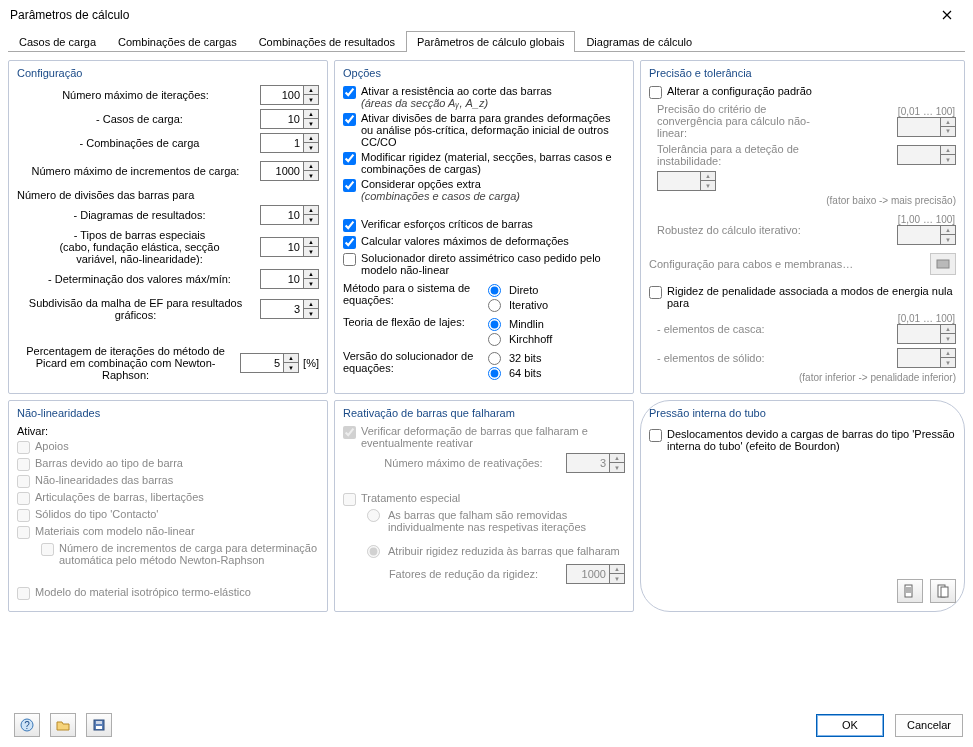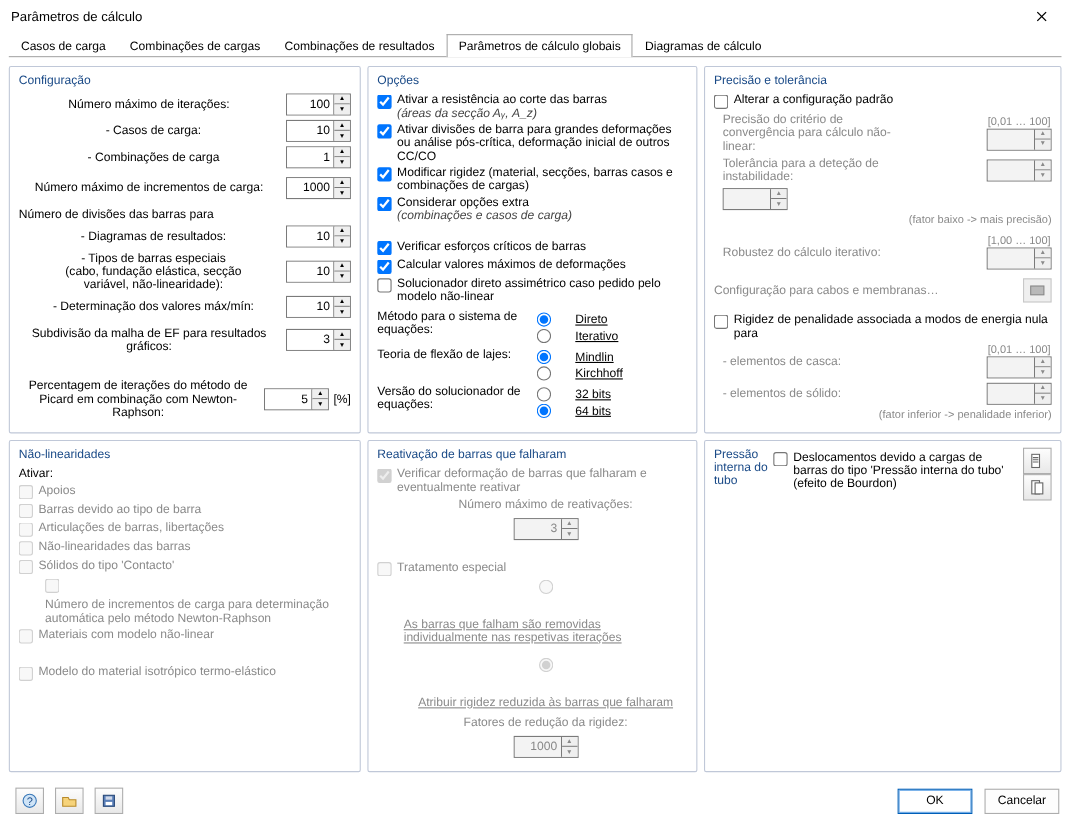--- a/index.html
+++ b/index.html
@@ -13,32 +13,32 @@
 .tab.active{border-color:#a8a8a8;background:#fff;}
 .tab:not(.active){color:#000;}
 .tabline{border-bottom:1px solid #a8a8a8;margin:0 8px;}
 .content{flex:1;display:flex;flex-direction:column;padding:8px;gap:6px;}
 .row3{display:flex;gap:6px;}
 .group{border:1px solid #c0c8d8;border-radius:2px;padding:6px 8px 8px;flex:1;}
 .group-title{color:#1a4a87;font-weight:normal;margin-bottom:6px;}
 .form-line{display:flex;align-items:center;justify-content:space-between;margin:4px 0;gap:6px;}
 .form-line .lbl{flex:1;text-align:center;}
 .indent{padding-left:8px;}
-.indent2{padding-left:24px;flex-direction:column;}
+.indent2{padding-left:24px;}
 .spinner{display:inline-flex;align-items:center;border:1px solid #7a7a7a;height:20px;background:#fff;}
 .spinner input{width:42px;text-align:right;border:none;padding:0 3px;font-size:11px;height:18px;outline:none;}
 .spinner .btns{display:flex;flex-direction:column;width:15px;border-left:1px solid #7a7a7a;}
 .spinner .btns span{height:9px;display:flex;align-items:center;justify-content:center;font-size:6px;line-height:1;cursor:pointer;background:#efefef;}
 .spinner .btns span:first-child{border-bottom:1px solid #7a7a7a;}
 .spinner.dis{background:#f3f3f3;}
 .spinner.dis input{background:#f3f3f3;color:#888;}
 label.chk{display:flex;align-items:flex-start;gap:5px;margin:3px 0;cursor:pointer;}
 label.chk input{margin-top:1px;}
 label.chk.dis{color:#8a8a8a;cursor:default;}
-label.rad{display:flex;align-items:center;gap:22px;margin:2px 0;cursor:pointer;text-decoration:underline;}
+label.rad{display:flex;align-items:flex-start;gap:8px;margin:2px 0;cursor:pointer;}
 .sub{color:#444;font-style:italic;}
 .pct{margin-left:4px;}
 .opt-grid{display:grid;grid-template-columns:135px 1fr;gap:2px 10px;margin-top:6px;}
 .prec-row{display:flex;align-items:center;justify-content:space-between;margin:4px 0;color:#8a8a8a;}
 .prec-row .r{display:flex;flex-direction:column;align-items:center;}
 .hint{color:#8a8a8a;font-size:10px;}
 .toolbtn{width:26px;height:24px;border:1px solid #adadad;background:linear-gradient(#fdfdfd,#e8e8e8);display:inline-flex;align-items:center;justify-content:center;cursor:pointer;margin-left:4px;}
 .bottombar{display:flex;align-items:center;justify-content:space-between;padding:6px 10px 10px;}
 .okbtn{width:68px;height:23px;border:1px solid #0067c0;background:#fff;color:#000;cursor:pointer;font-size:11px;}
 .okbtn.primary{border:1px solid #005fb8;box-shadow:0 0 0 1px #7eb4ea inset;}
@@ -344,37 +344,37 @@
     <label class="chk dis">
           <input type="checkbox" disabled="" style="">
           <span>Apoios</span>
         </label>
     <label class="chk dis">
           <input type="checkbox" disabled="" style="">
           <span>Barras devido ao tipo de barra</span>
         </label>
     <label class="chk dis">
           <input type="checkbox" disabled="" style="">
+          <span>Não-linearidades das barras</span>
+        </label>
+    <label class="chk dis">
+          <input type="checkbox" disabled="" style="">
           <span>Articulações de barras, libertações</span>
         </label>
     <label class="chk dis">
           <input type="checkbox" disabled="" style="">
-          <span>Não-linearidades das barras</span>
-        </label>
-    <label class="chk dis">
-          <input type="checkbox" disabled="" style="">
           <span>Sólidos do tipo 'Contacto'</span>
         </label>
+    <label class="chk dis">
+          <input type="checkbox" disabled="" style="">
+          <span>Materiais com modelo não-linear</span>
+        </label>
     <label class="chk dis indent2">
           <input type="checkbox" disabled="" style="">
           <span>Número de incrementos de carga para determinação automática pelo método Newton-Raphson</span>
-        </label>
-    <label class="chk dis">
-          <input type="checkbox" disabled="" style="">
-          <span>Materiais com modelo não-linear</span>
         </label>
     <div style="height:14px"></div>
     <label class="chk dis">
           <input type="checkbox" disabled="" style="">
           <span>Modelo do material isotrópico termo-elástico</span>
         </label>
   </div>
 
   <div class="group" style="flex:0 0 300px;">
     <div class="group-title">Reativação de barras que falharam</div>
@@ -411,21 +411,21 @@
           <span class="spinner dis">
             <input disabled="" value="1000" style="">
             <span class="btns">
               <span>▲</span>
               <span>▼</span>
             </span>
           </span>
         </div>
   </div>
 
-  <div class="group" style="display:flex;">
+  <div class="group" style="display:flex;flex-direction:column;border-radius:30px;">
     <div class="group-title">Pressão interna do tubo</div>
     <label class="chk">
           <input type="checkbox" style="">
           <span>Deslocamentos devido a cargas de barras do tipo 'Pressão interna do tubo' (efeito de Bourdon)</span>
         </label>
     <div style="flex:1"></div>
     <div style="text-align:right">
       <span class="toolbtn">
             <svg width="14" height="14">
               <rect x="2" y="1" width="7" height="12" fill="#fff" stroke="#666"></rect>

